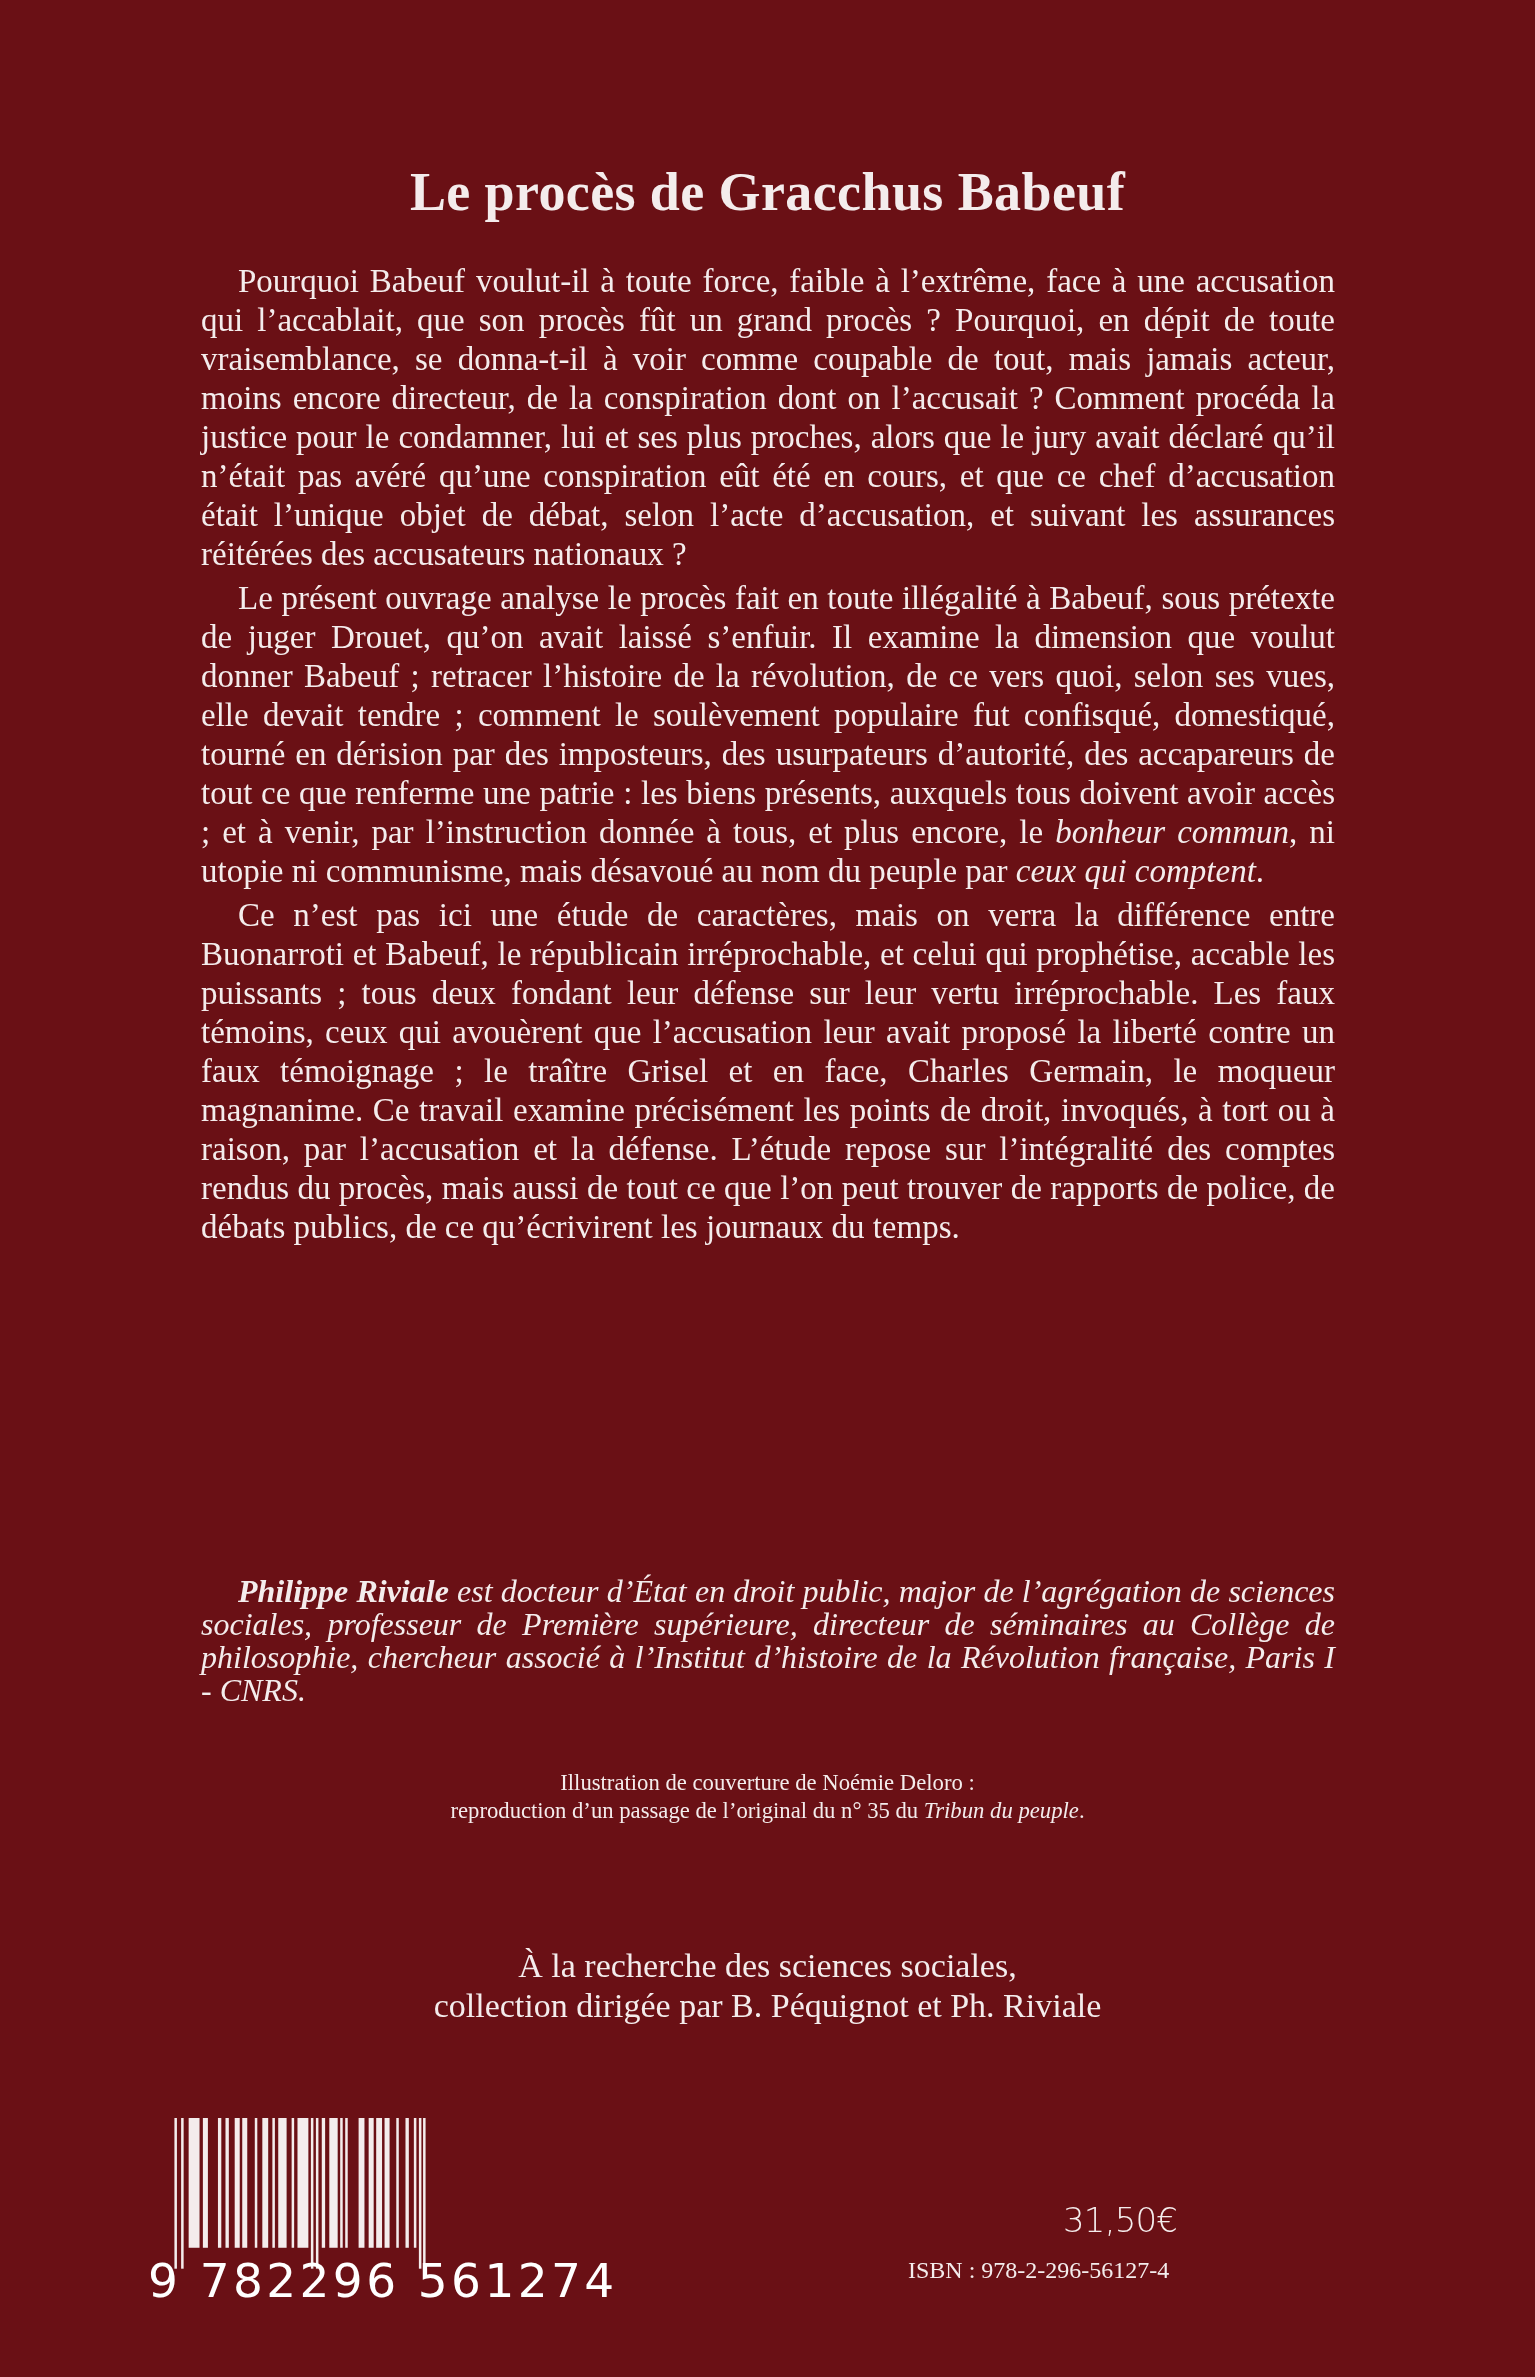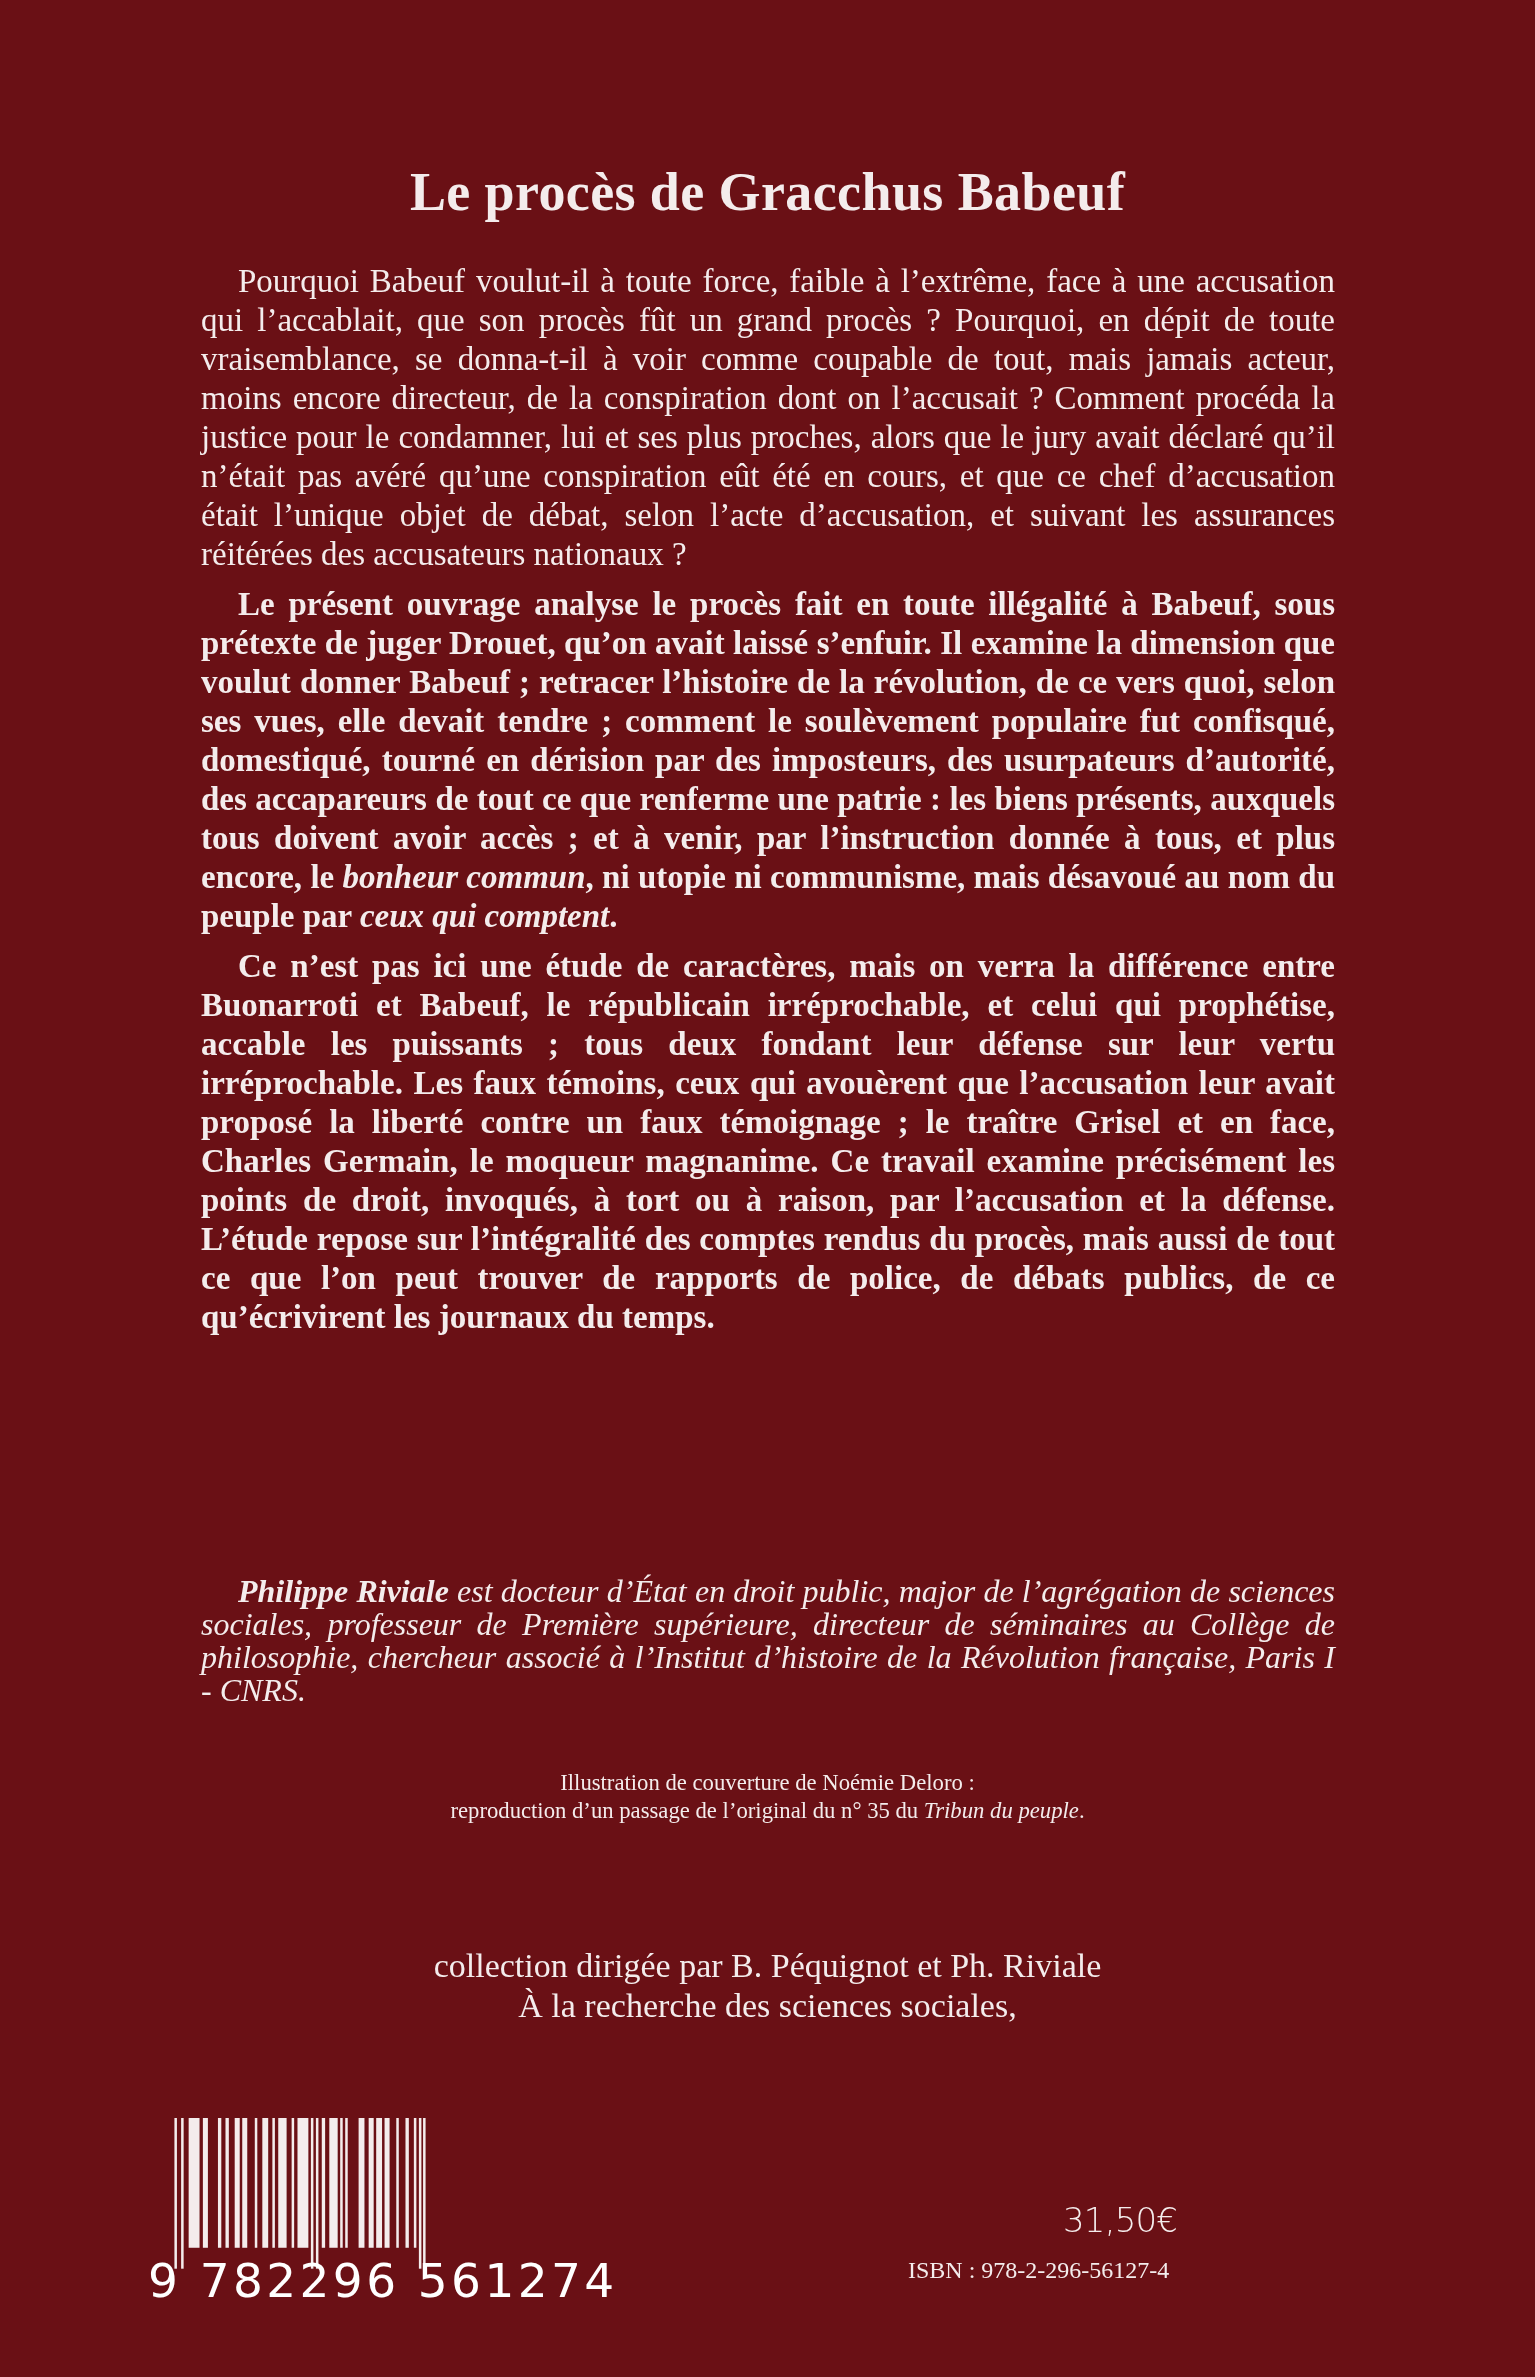--- a/index.html
+++ b/index.html
@@ -36,22 +36,21 @@
       left: 201px;
       width: 1134px;
       font-size: 33px;
       line-height: 39px;
       text-align: justify;
     }
     .blurb p {
       text-indent: 37px;
     }
     .blurb p + p {
-      margin-top: 11px;
-      font-weight: bold;
+      margin-top: 5px;
     }
     .blurb em { font-style: italic; }
     .author-bio {
       position: absolute;
       top: 1575px;
       left: 201px;
       width: 1134px;
       font-size: 32px;
       line-height: 33px;
       font-style: italic;
@@ -130,22 +129,22 @@
   </div>
 
   <p class="author-bio"><strong>Philippe Riviale</strong><span> est docteur d’État en droit public, major de l’agrégation de sciences sociales, professeur de Première supérieure, directeur de séminaires au Collège de philosophie, chercheur associé à l’Institut d’histoire de la Révolution française, Paris I - CNRS.</span></p>
 
   <div class="credit">
     <div>Illustration de couverture de Noémie Deloro :</div>
     <div><span>reproduction d’un passage de l’original du n° 35 du </span><em>Tribun du peuple</em><span>.</span></div>
   </div>
 
   <div class="collection">
+    <div>À la recherche des sciences sociales,</div>
     <div>collection dirigée par B. Péquignot et Ph. Riviale</div>
-    <div>À la recherche des sciences sociales,</div>
   </div>
 
   <svg class="barcode" viewBox="0 0 300 215" xmlns="http://www.w3.org/2000/svg">
     <g fill="#f4ecec">
 
       <rect x="0" y="0" width="3" height="180"></rect>
       <rect x="8" y="0" width="3" height="180"></rect>
 
       <rect x="17" y="0" width="13" height="155"></rect>
       <rect x="34" y="0" width="6" height="155"></rect>

